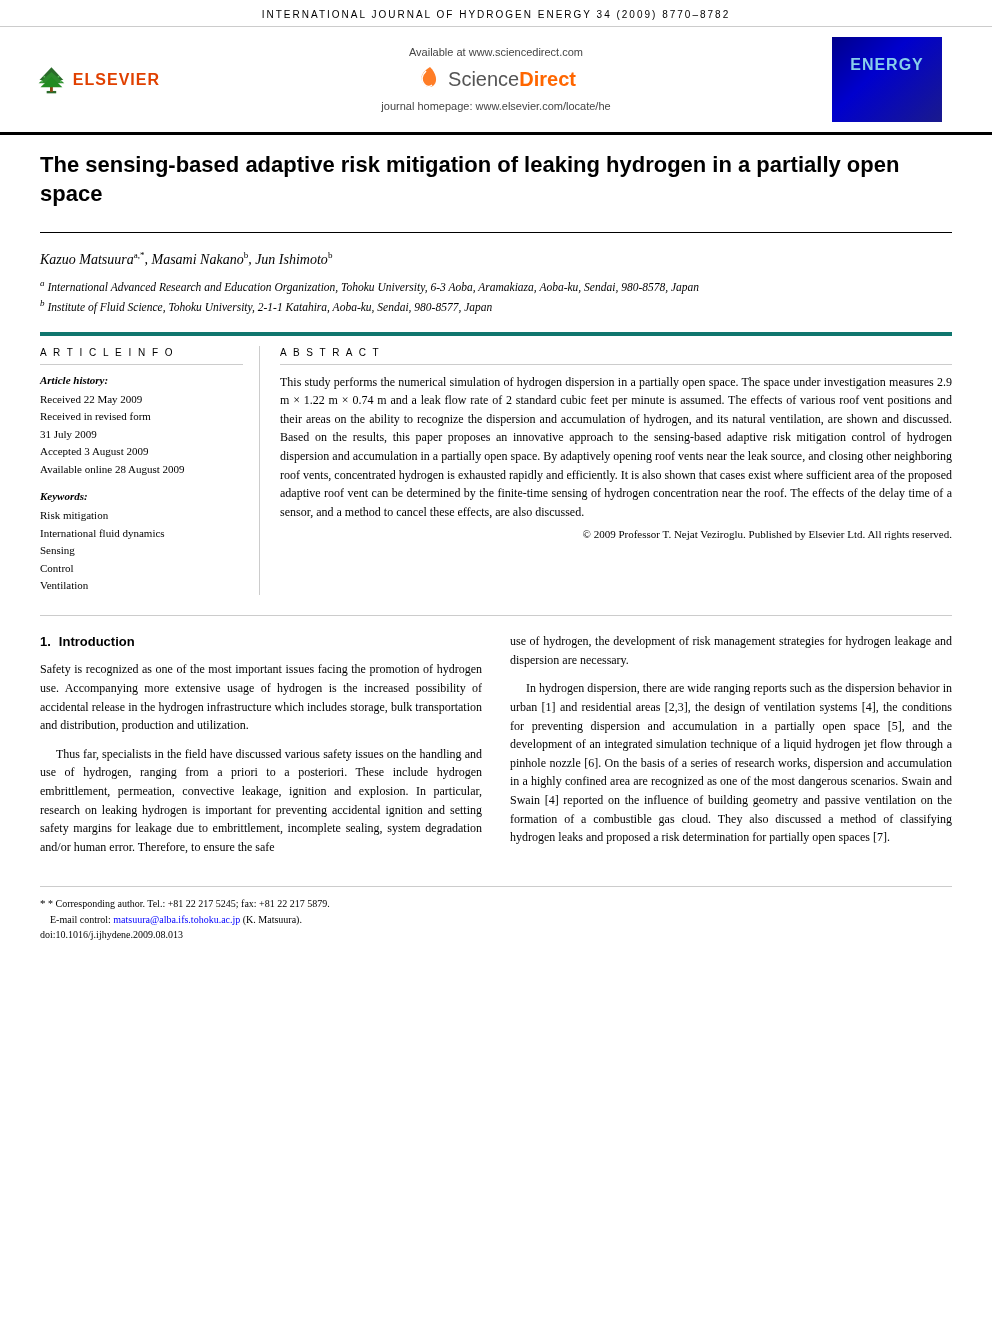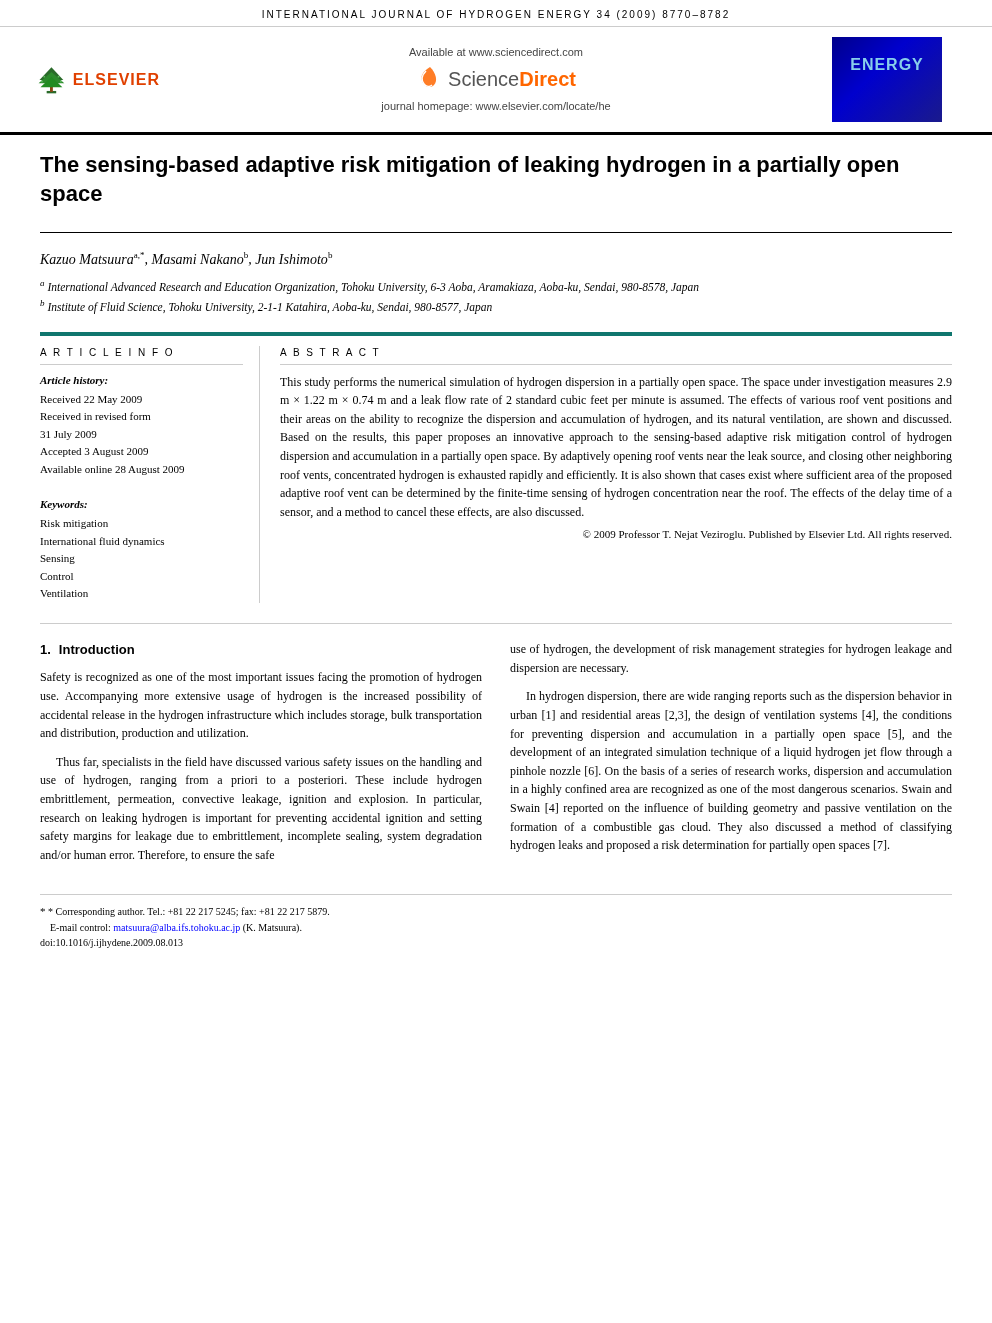--- a/index.html
+++ b/index.html
@@ -217,21 +217,21 @@
       margin-bottom: 4px;
       margin-top: 8px;
     }
 
     .info-line {
       margin-bottom: 2px;
       line-height: 1.4;
     }
 
     .keywords-section {
-      margin-top: 20px;
+      margin-top: 12px;
     }
 
     .keywords-section .info-section-title {
       margin-bottom: 4px;
     }
 
     .keyword-item {
       margin-bottom: 2px;
     }
 

